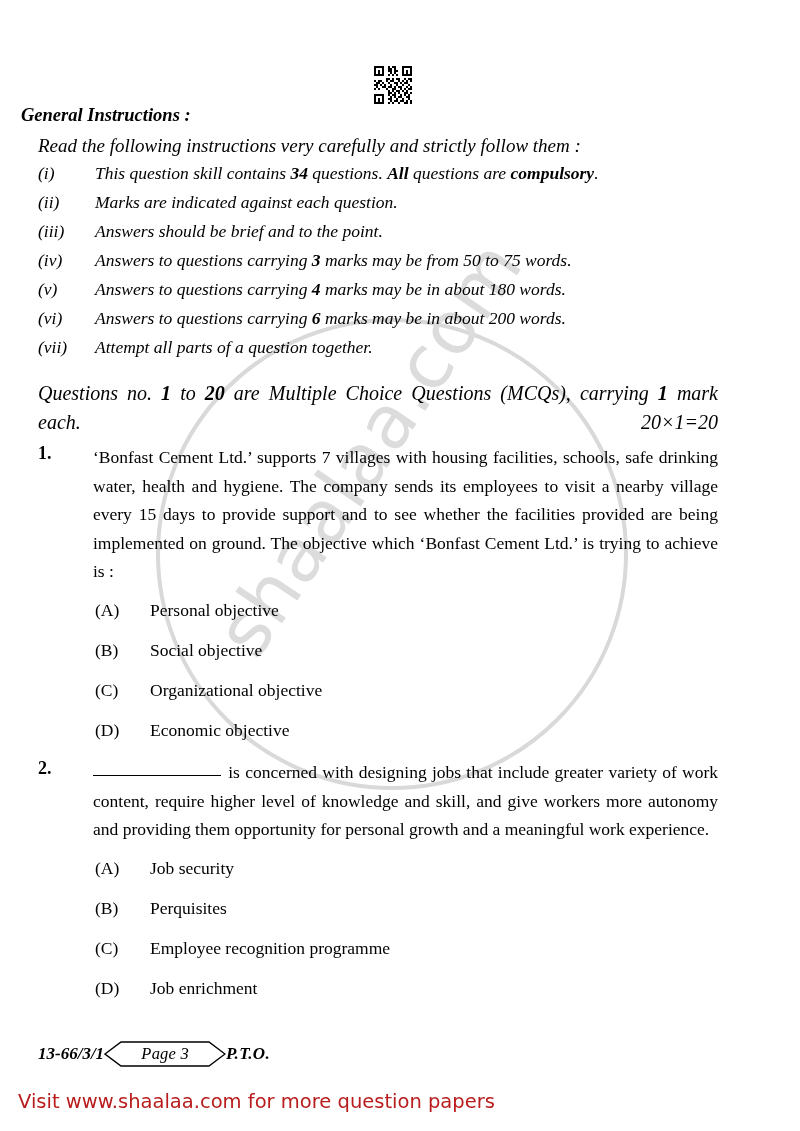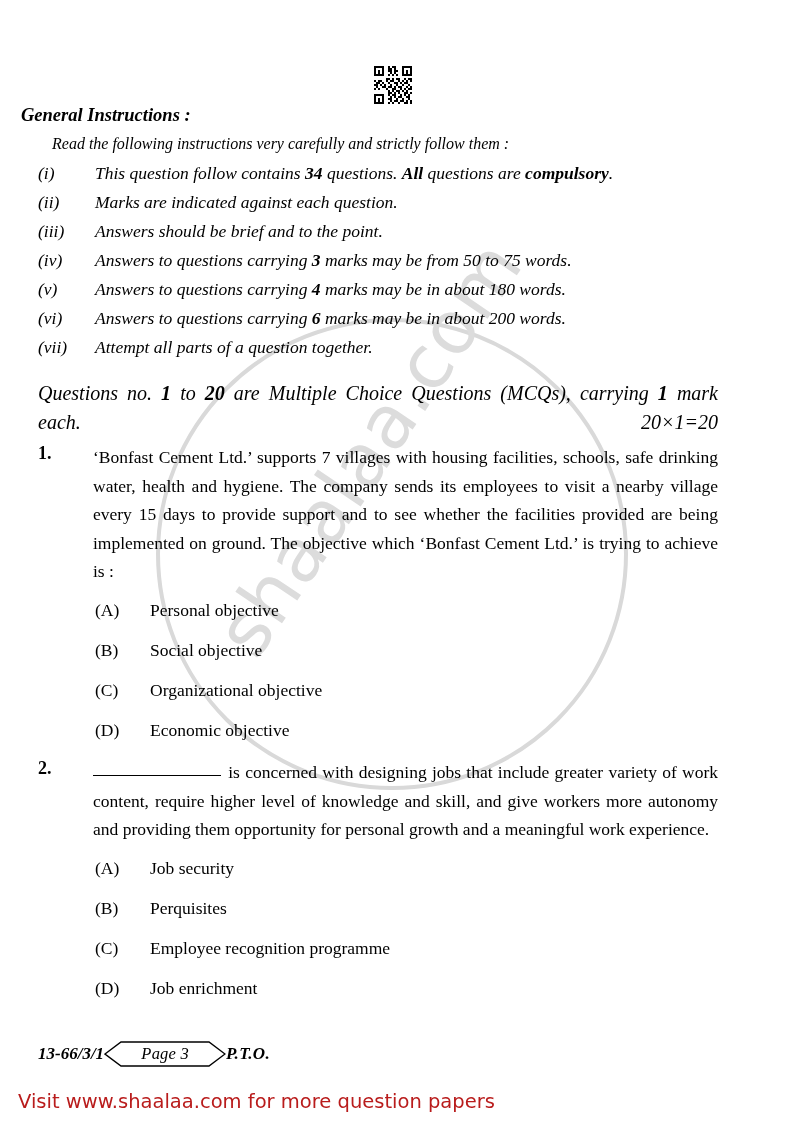--- a/index.html
+++ b/index.html
@@ -73,24 +73,24 @@
   .gi-title {
     position: absolute;
     left: 21px;
     top: 105px;
     font-style: italic;
     font-weight: bold;
     font-size: 18.5px;
   }
   .gi-lead {
     position: absolute;
-    left: 52px;
+    left: 38px;
     top: 135px;
     font-style: italic;
-    font-size: 16px;
+    font-size: 19px;
   }
   .instructions {
     position: absolute;
     left: 38px;
     top: 163px;
     width: 680px;
   }
   .instr-row {
     display: flex;
     align-items: baseline;
@@ -361,21 +361,21 @@
         </g>
       </svg>
     </div>
 
     <div class="gi-title">General Instructions :</div>
     <div class="gi-lead">Read the following instructions very carefully and strictly follow them :</div>
 
     <div class="instructions">
       <div class="instr-row">
         <span class="instr-num">(i)</span>
-        <span class="instr-text"><span>This question follow contains </span><b>34</b><span> questions. </span><b>All</b><span> questions are </span><b>compulsory</b><span>.</span></span>
+        <span class="instr-text"><span>This question skill contains </span><b>34</b><span> questions. </span><b>All</b><span> questions are </span><b>compulsory</b><span>.</span></span>
       </div>
       <div class="instr-row">
         <span class="instr-num">(ii)</span>
         <span class="instr-text">Marks are indicated against each question.</span>
       </div>
       <div class="instr-row">
         <span class="instr-num">(iii)</span>
         <span class="instr-text">Answers should be brief and to the point.</span>
       </div>
       <div class="instr-row">

